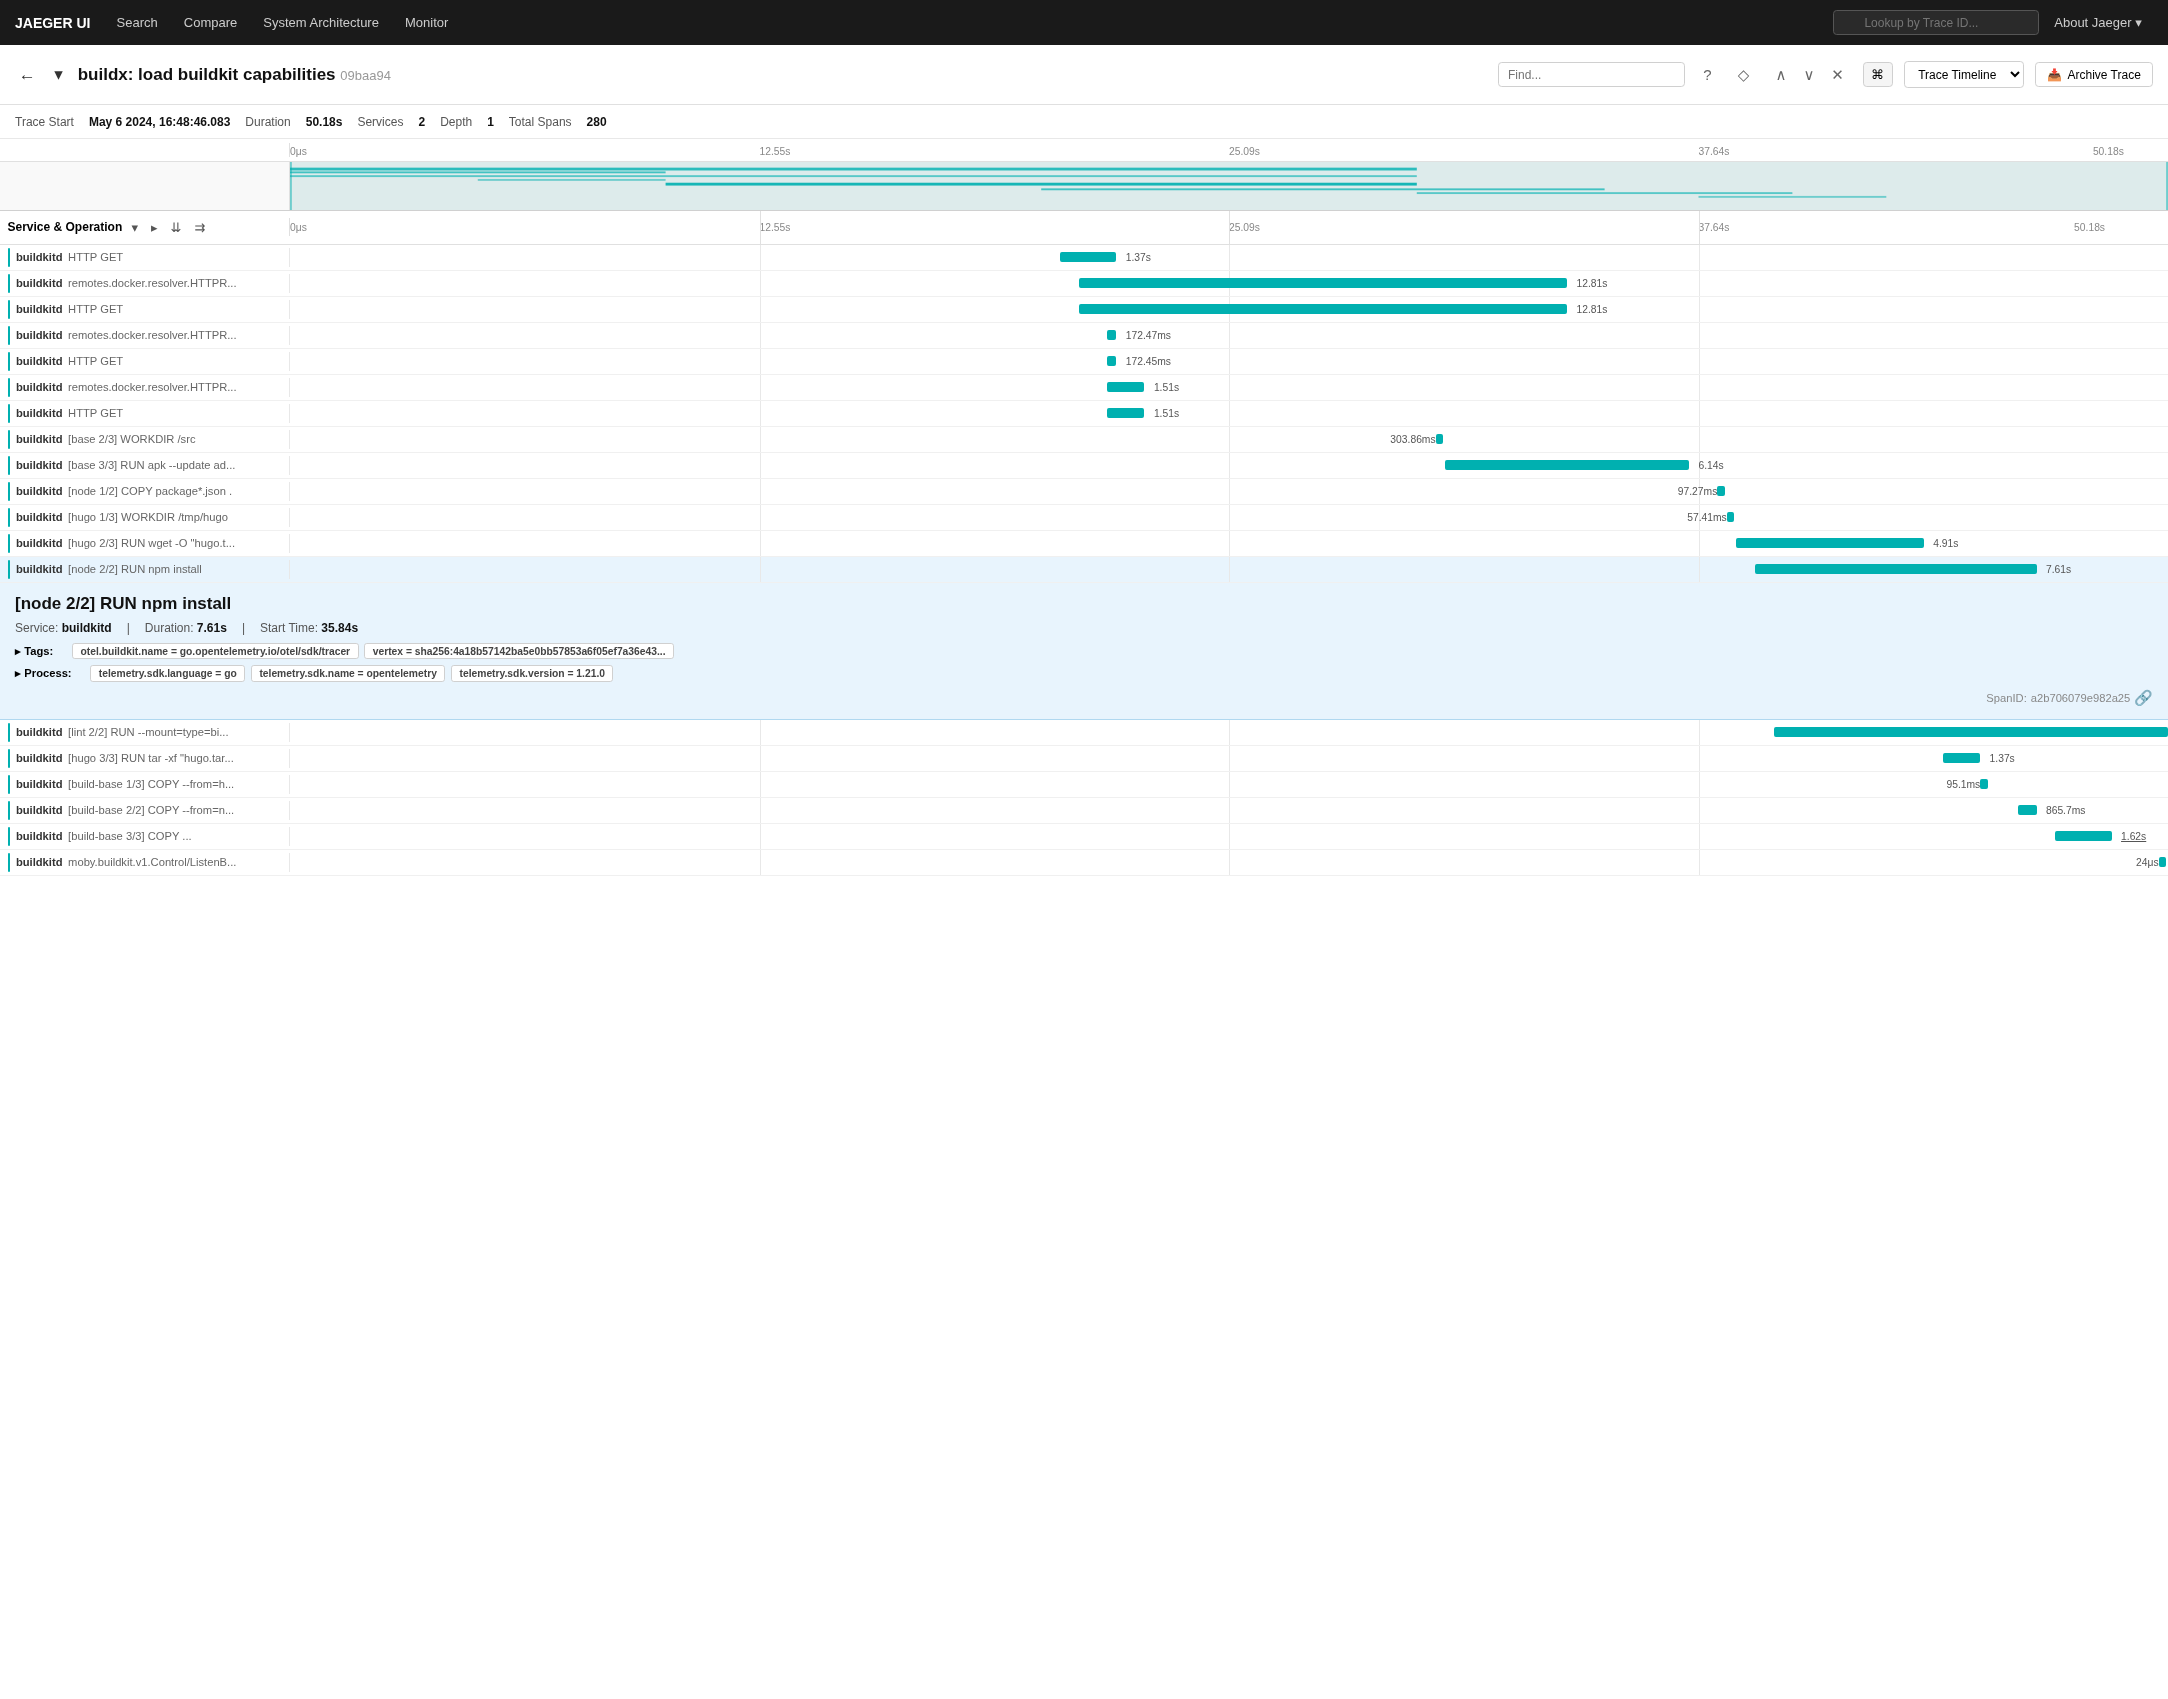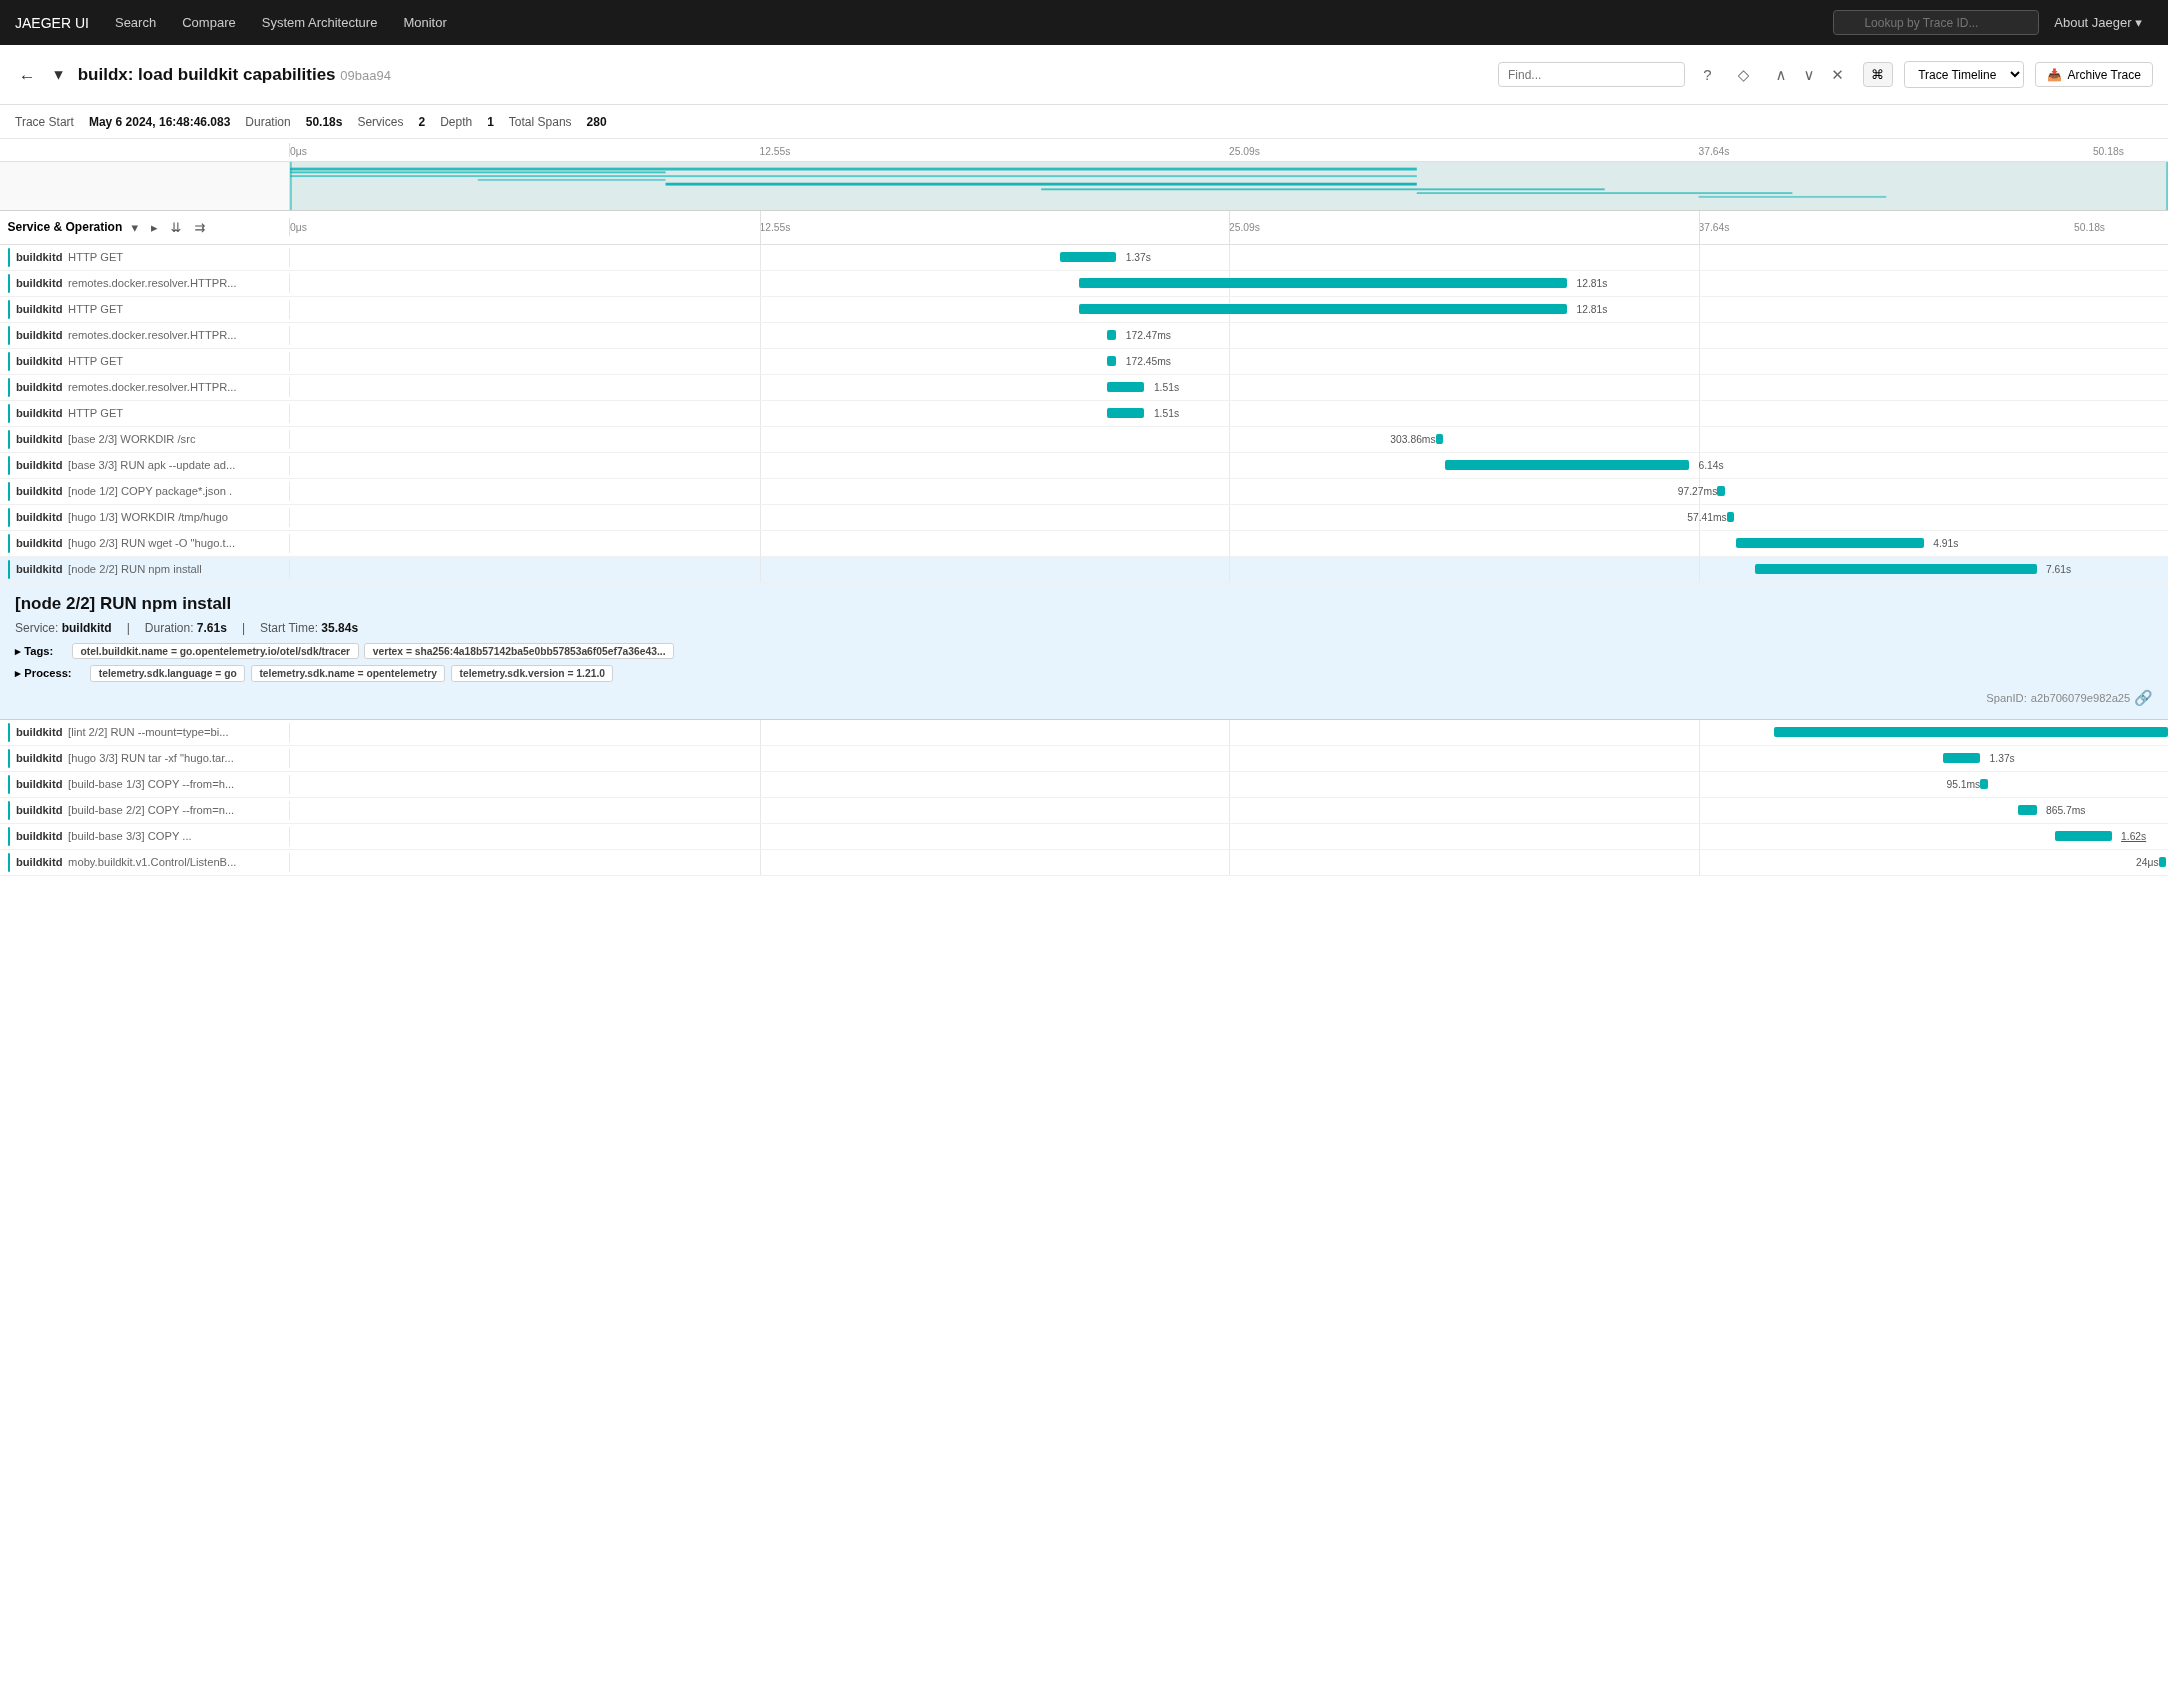--- a/index.html
+++ b/index.html
@@ -9,21 +9,21 @@
     .top-nav {
       background: #1a1a1a;
       color: #fff;
       display: flex;
       align-items: center;
       padding: 0 15px;
       height: 45px;
       gap: 3.7px;
     }
     .nav-brand {
-      font-weight: 400;
+      font-weight: 700;
       font-size: 14px;
       color: #fff;
       margin-right: 11.2px;
       white-space: nowrap;
     }
     .nav-item {
       color: #ccc;
       padding: 5.6px 11.2px;
       cursor: pointer;
       border-radius: 2.8px;

